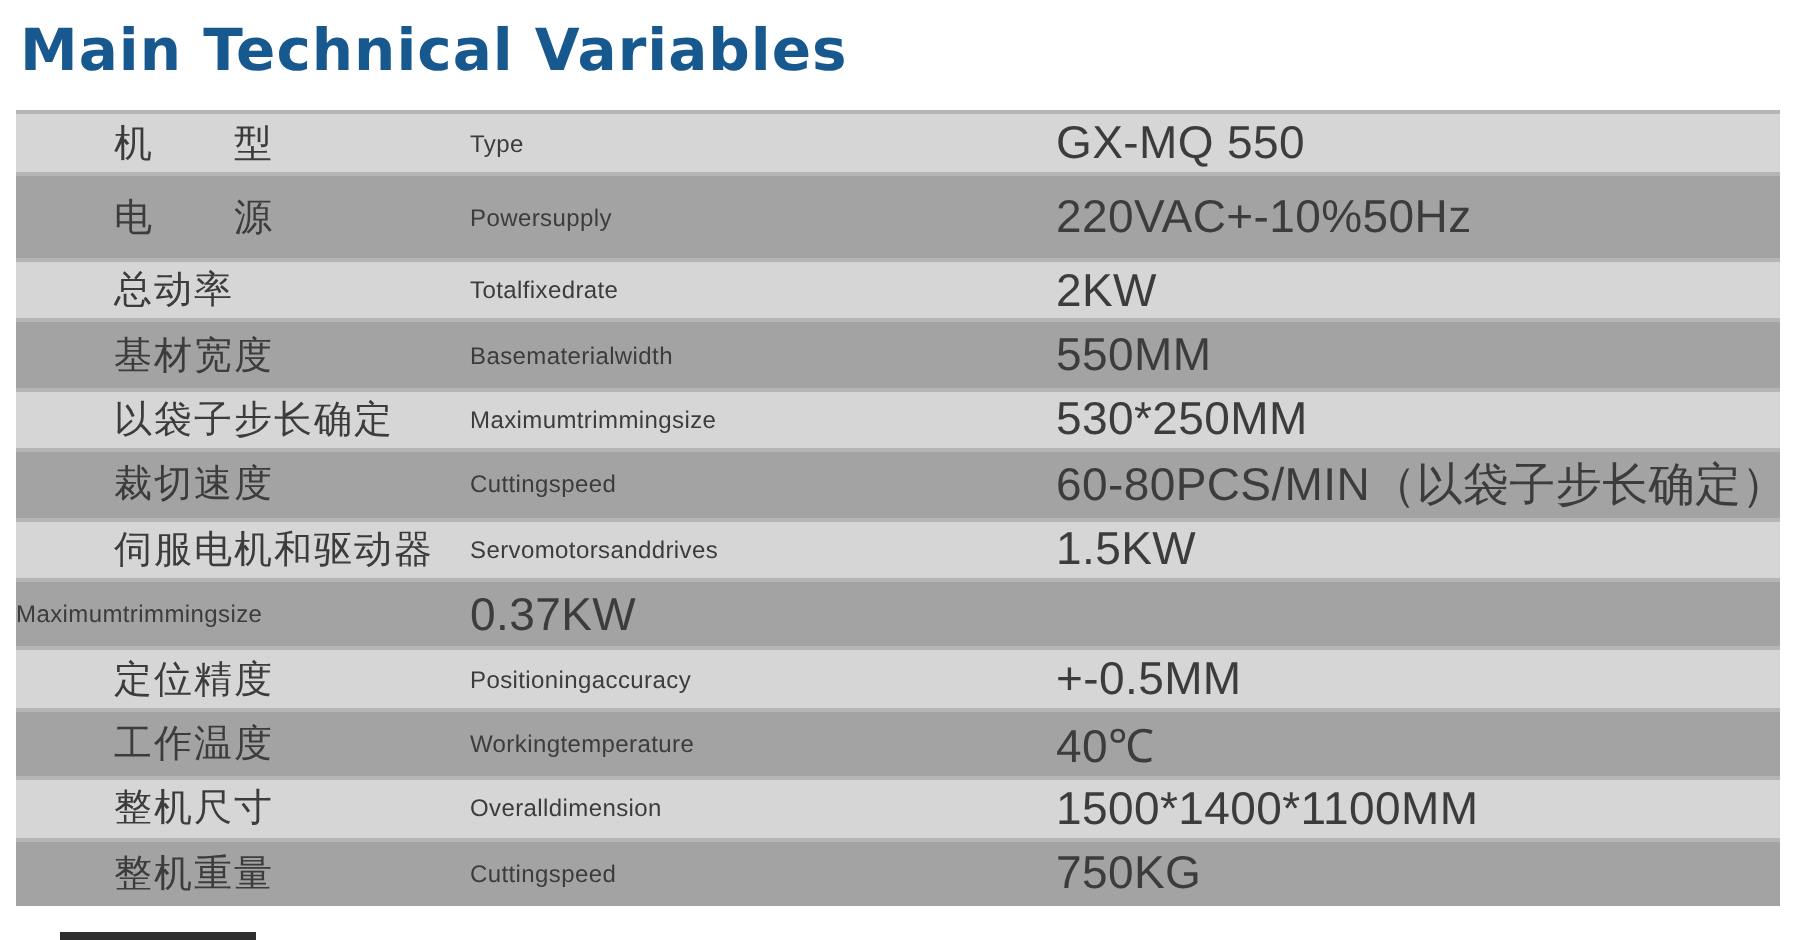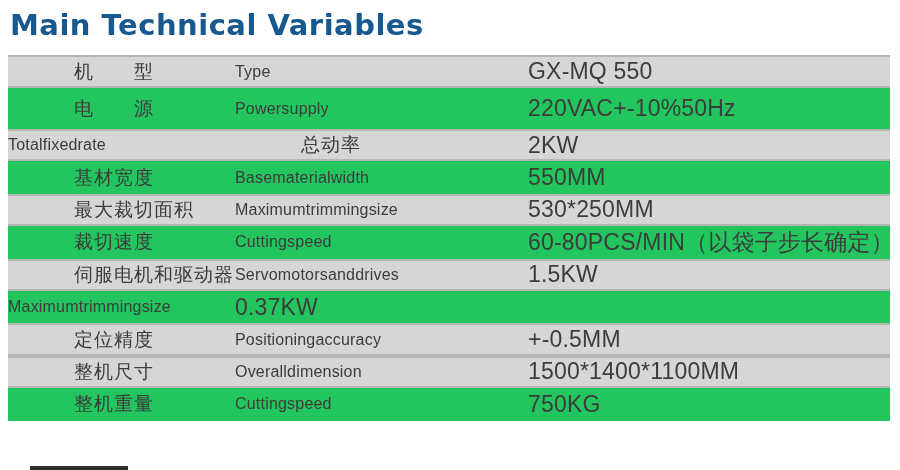--- a/index.html
+++ b/index.html
@@ -15,33 +15,33 @@
   }
 
   .spec-table {
     position:absolute; left:8px; top:55px; width:882px;
   }
   .row {
     display:grid;
     grid-template-columns:227px 293px 1fr;
     align-items:center;
     height:32.4px;
-    background:#22c55e;
+    background:#a3a3a3;
   }
   .row:nth-child(1) { height:33px; }
   .row:nth-child(2) { height:41px; }
   .row.shaded {
     background:var(--band-gray, #d6d6d6);
     border-top:2px solid var(--rule-gray, #b5b5b5);
     border-bottom:2px solid var(--rule-gray, #b5b5b5);
   }
   .cell { color:#3c3c3c; white-space:pre; overflow:hidden; }
-  .cell.cn  { padding-left:66px; font-size:19px; letter-spacing:1px;
+  .cell.cn  { padding-left:49px; font-size:19px; letter-spacing:1px;
               font-family:Liberation Mono, monospace; }
-  .cell.en  { font-size:16px; letter-spacing:0.2px; }
+  .cell.en  { font-size:12px; letter-spacing:0.2px; }
   .cell.val { font-size:23px; letter-spacing:0.2px; }
 
   .bottom-sliver {
     position:absolute; left:30px; top:466px; width:98px; height:4px;
     background:#2e2e2e;
   }
 </style>
 </head>
 <body>
 
@@ -53,31 +53,31 @@
         <span class="cell cn">机　　型</span>
         <span class="cell en">Type</span>
         <span class="cell val">GX-MQ 550</span>
       </div>
       <div class="row">
         <span class="cell cn">电　　源</span>
         <span class="cell en">Powersupply</span>
         <span class="cell val">220VAC+-10%50Hz</span>
       </div>
       <div class="row shaded">
+        <span class="cell cn">总动率</span>
         <span class="cell en">Totalfixedrate</span>
-        <span class="cell cn">总动率</span>
         <span class="cell val">2KW</span>
       </div>
       <div class="row">
         <span class="cell cn">基材宽度</span>
         <span class="cell en">Basematerialwidth</span>
         <span class="cell val">550MM</span>
       </div>
       <div class="row shaded">
-        <span class="cell cn">最大裁切面积</span>
+        <span class="cell cn">以袋子步长确定</span>
         <span class="cell en">Maximumtrimmingsize</span>
         <span class="cell val">530*250MM</span>
       </div>
       <div class="row">
         <span class="cell cn">裁切速度</span>
         <span class="cell en">Cuttingspeed</span>
         <span class="cell val">60-80PCS/MIN（以袋子步长确定）</span>
       </div>
       <div class="row shaded">
         <span class="cell cn">伺服电机和驱动器</span>
@@ -86,20 +86,25 @@
       </div>
       <div class="row">
         <span class="cell en">Maximumtrimmingsize</span>
         <span class="cell val">0.37KW</span>
       </div>
       <div class="row shaded">
         <span class="cell cn">定位精度</span>
         <span class="cell en">Positioningaccuracy</span>
         <span class="cell val">+-0.5MM</span>
       </div>
+      <div class="row">
+        <span class="cell cn">工作温度</span>
+        <span class="cell en">Workingtemperature</span>
+        <span class="cell val">40℃</span>
+      </div>
       <div class="row shaded">
         <span class="cell cn">整机尺寸</span>
         <span class="cell en">Overalldimension</span>
         <span class="cell val">1500*1400*1100MM</span>
       </div>
       <div class="row">
         <span class="cell cn">整机重量</span>
         <span class="cell en">Cuttingspeed</span>
         <span class="cell val">750KG</span>
       </div>

